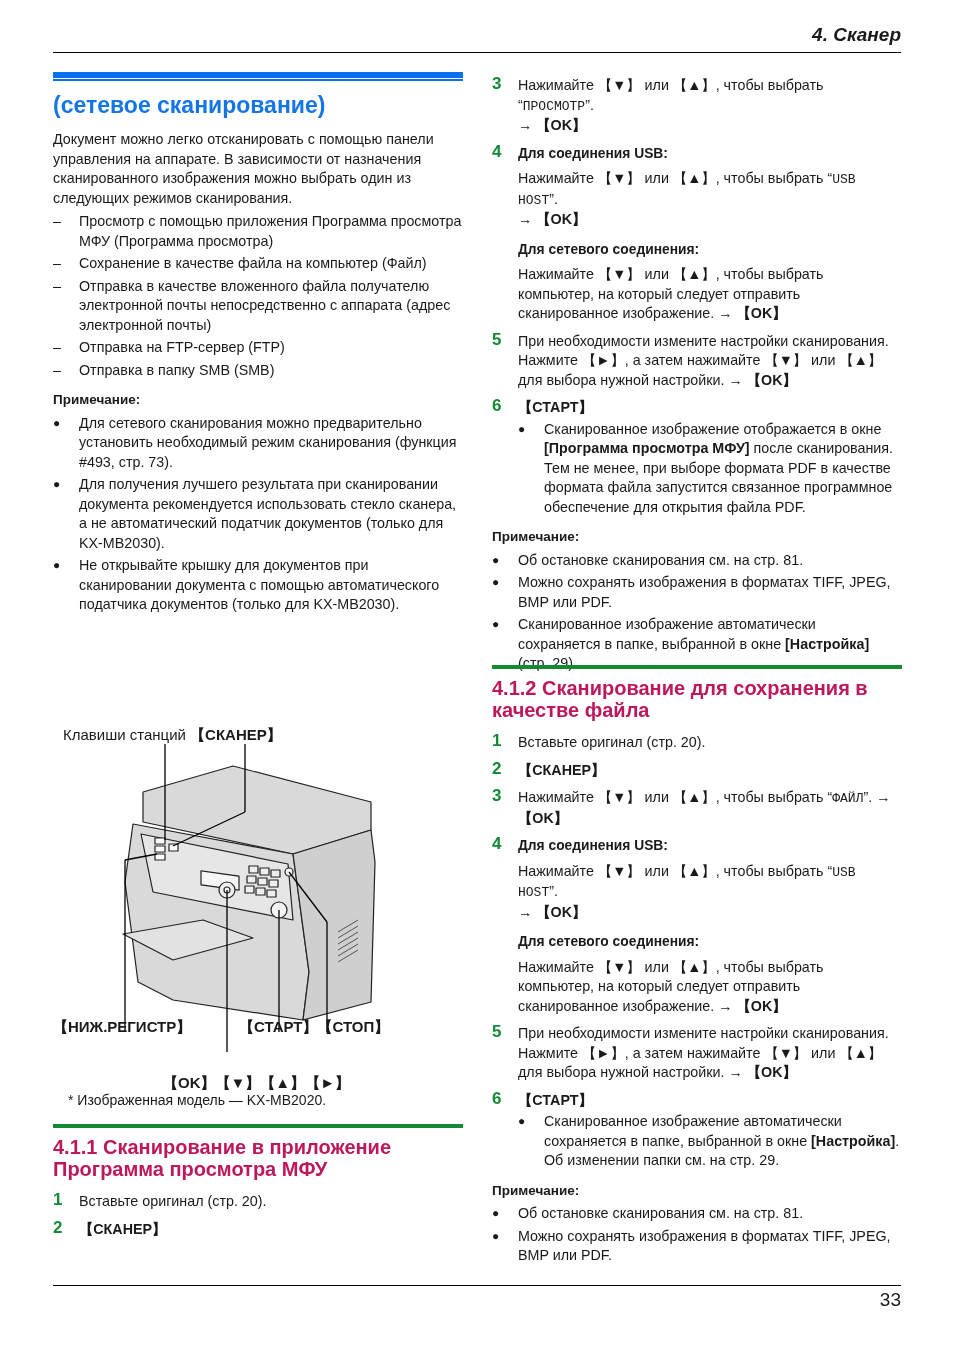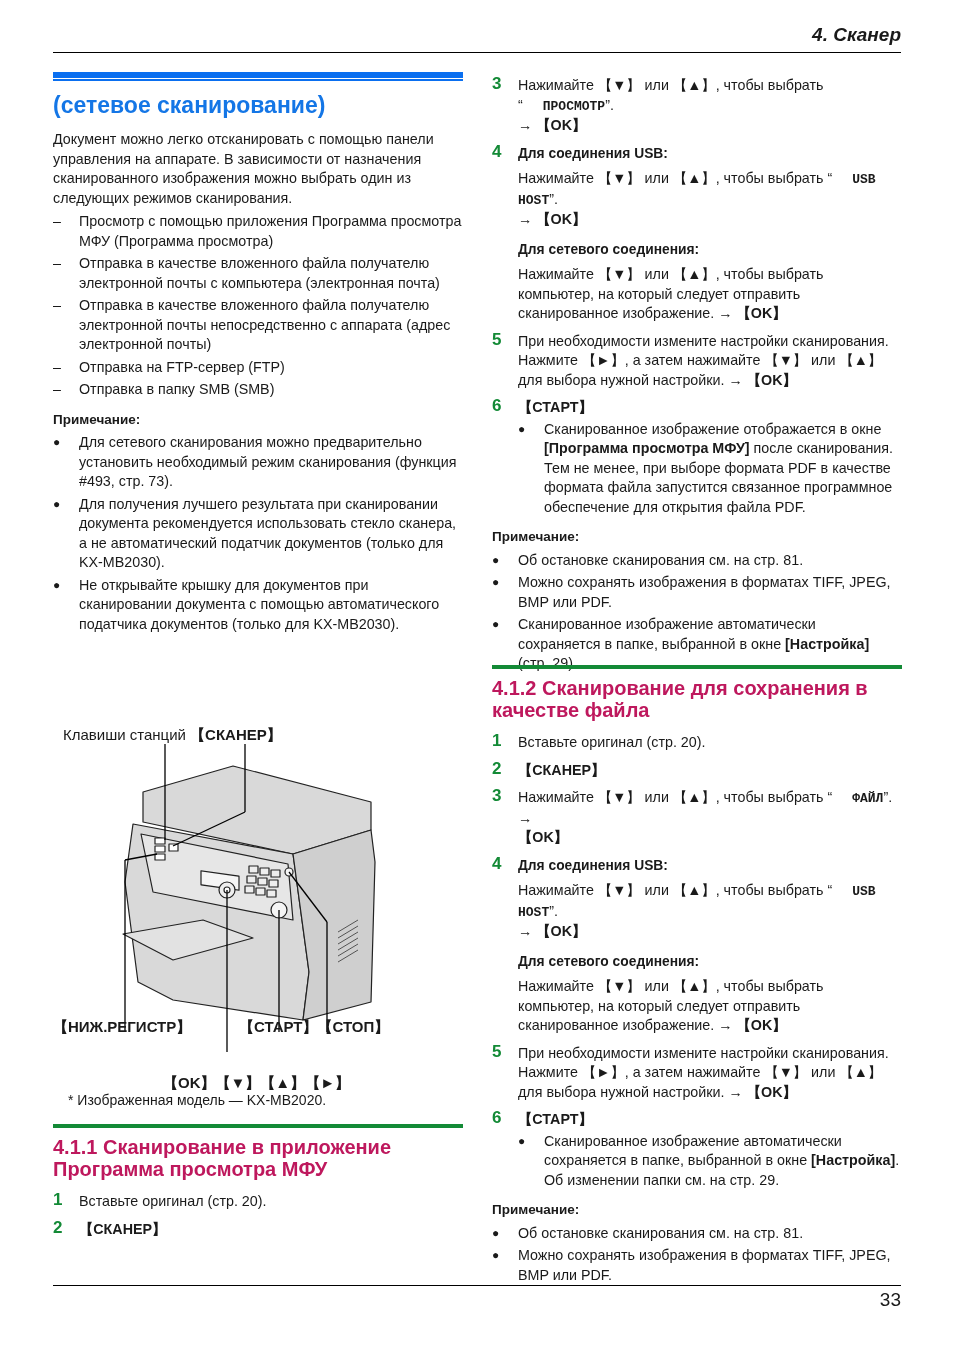--- a/index.html
+++ b/index.html
@@ -25,21 +25,21 @@
   .dash-list li, .bullet-list li { position: relative; padding-left: 26px; margin-bottom: 3px; }
   .dash-list li .mark, .bullet-list li .mark { position: absolute; left: 0; top: 0; }
   .bullet-list li .mark { font-size: 12px; }
   .note-title { font-weight: bold; margin-top: 10px; margin-bottom: 4px; font-size: 13.5px; }
 
   .step { position: relative; padding-left: 26px; margin-bottom: 8px; }
   .step .num { position: absolute; left: 0; top: -2px; color: #138a36; font-weight: bold; font-size: 17px; }
   .step .sub-bold { font-weight: bold; font-size: 13.8px; margin-bottom: 6px; }
   .step .sub-gap { height: 10px; }
   .key { font-weight: bold; }
-  .lcd { font-family: "Liberation Mono", monospace; font-weight: bold; font-size: 13px; margin-left: 20px; }
+  .lcd { font-family: "Liberation Mono", monospace; font-weight: normal; font-size: 13px; }
   .step .bullet-list li { padding-left: 26px; }
 
   .figure { position: absolute; left: 53px; top: 722px; width: 410px; height: 360px; }
   .fig-label { position: absolute; font-size: 15px; white-space: nowrap; }
   .fig-label b { font-weight: bold; }
   .footnote { left: 68px; top: 1092px; font-size: 14px; }
 </style>
 </head>
 <body>
 
@@ -49,22 +49,22 @@
 <div class="abs page-num">33</div>
 
 <div class="col col-left" style="top:72px;">
   <div class="bluebar"></div>
   <div class="h1">
     <div>(сетевое сканирование)</div>
   </div>
   <p>Документ можно легко отсканировать с помощью панели управления на аппарате. В зависимости от назначения сканированного изображения можно выбрать один из следующих режимов сканирования.</p>
   <ul class="dash-list" style="margin-top:4px;">
     <li><span class="mark">–</span><span>Просмотр с помощью приложения Программа просмотра МФУ (Программа просмотра)</span></li>
+    <li><span class="mark">–</span><span>Сохранение в качестве файла на компьютер (Файл)</span></li>
     <li><span class="mark">–</span></li>
-    <li><span class="mark">–</span><span>Отправка в качестве вложенного файла получателю электронной почты с компьютера (электронная почта)</span></li>
     <li><span class="mark">–</span></li>
     <li><span class="mark">–</span><span>Отправка в качестве вложенного файла получателю электронной почты непосредственно с аппарата (адрес электронной почты)</span></li>
     <li><span class="mark">–</span><span>Отправка на FTP-сервер (FTP)</span></li>
     <li><span class="mark">–</span><span>Отправка в папку SMB (SMB)</span></li>
   </ul>
   <div class="note-title">Примечание:</div>
   <ul class="bullet-list">
     <li><span class="mark">●</span><span>Для сетевого сканирования можно предварительно установить необходимый режим сканирования (функция #493, стр. 73).</span></li>
     <li><span class="mark">●</span><span>Для получения лучшего результата при сканировании документа рекомендуется использовать стекло сканера, а не автоматический податчик документов (только для KX-MB2030).</span></li>
     <li><span class="mark">●</span><span>Не открывайте крышку для документов при сканировании документа с помощью автоматического податчика документов (только для KX-MB2030).</span></li>

